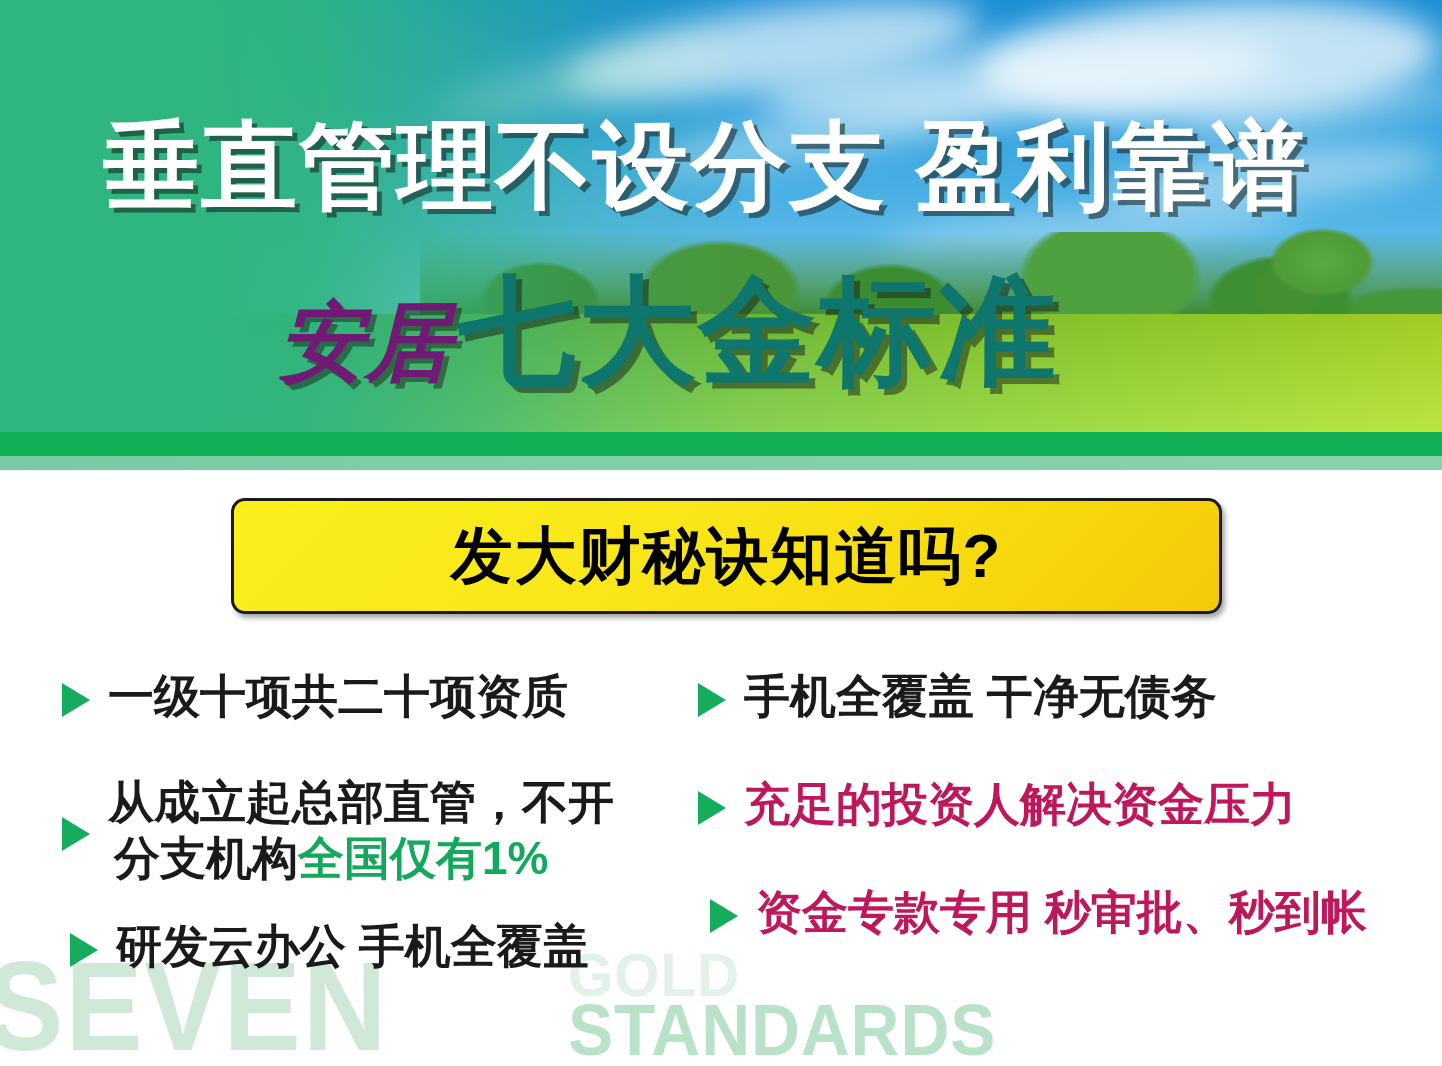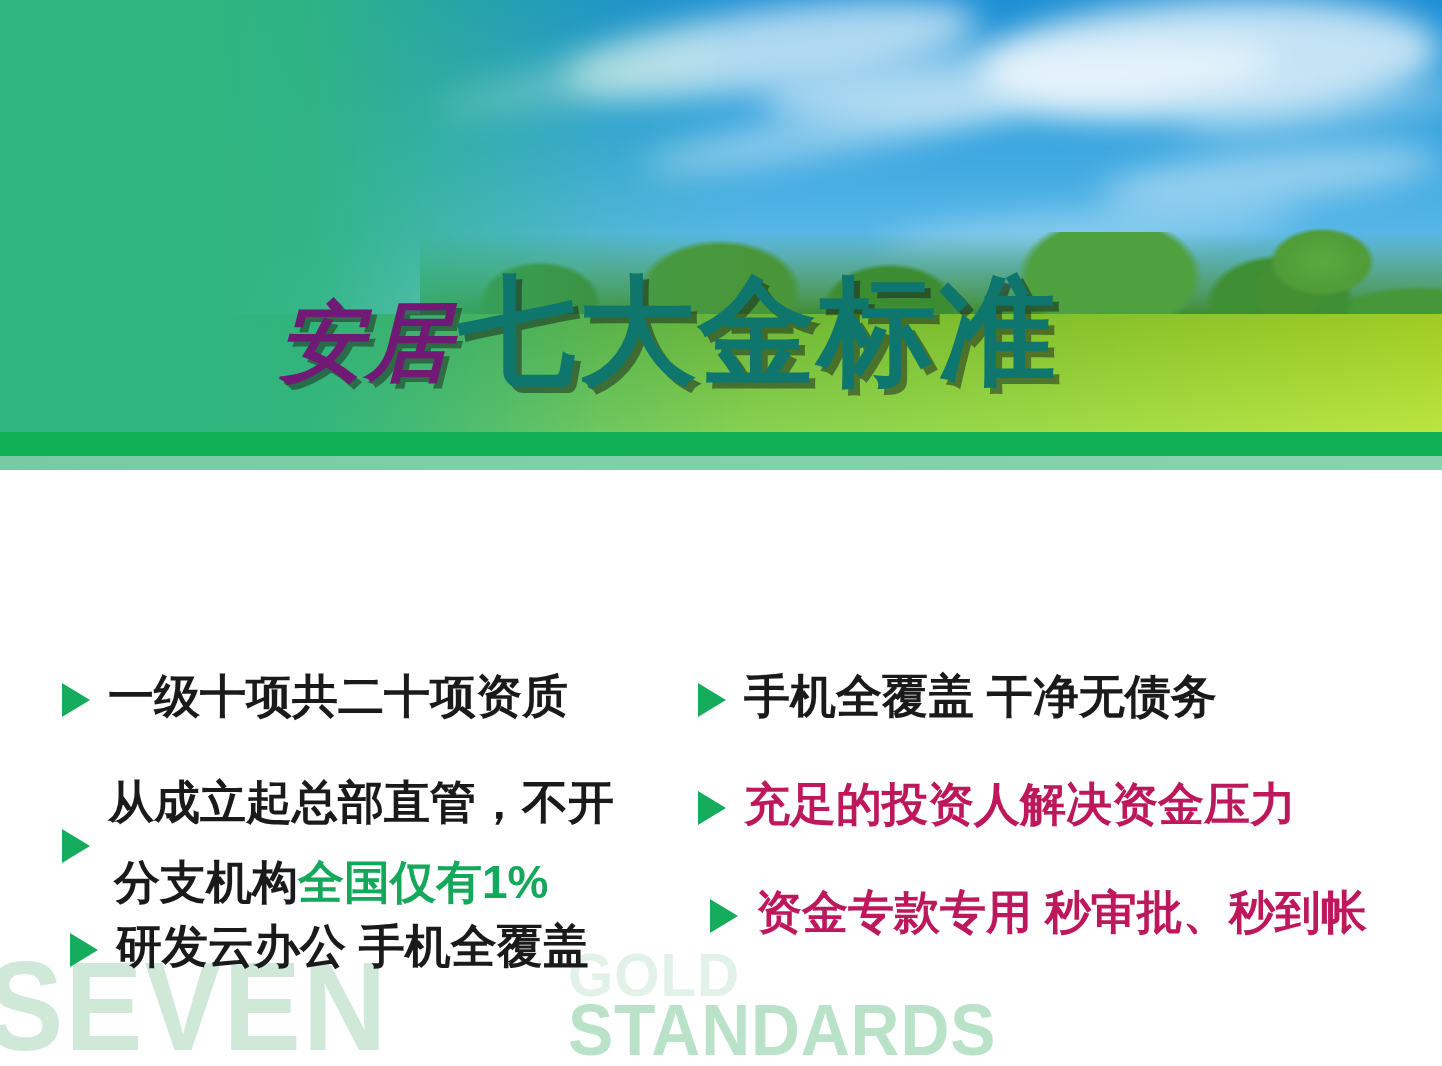--- a/index.html
+++ b/index.html
@@ -265,21 +265,21 @@
   .btext {
     margin-left: 18px;
     font-size: 46px;
     font-weight: bold;
     color: #1a1a1a;
     line-height: 1.22;
     letter-spacing: 0px;
   }
   .btext.green { color: #be185d; }
   .btext .hl   { color: #14a85c; }
-  .btext .l2   { display: block; margin-left: 6px; margin-top: 24px; }
+  .btext .l2   { display: block; margin-left: 6px; }
 
   
   .lb1 { left: 0; top: 0; }
   .lb2 { left: 0; top: 106px; }
   .lb3 { left: 8px; top: 250px; }
 
   
   .rb1 { left: 0; top: 0; }
   .rb2 { left: 0; top: 108px; }
   .rb3 { left: 12px; top: 216px; }
@@ -335,26 +335,30 @@
     <div class="cloud c7"></div>
     <div class="cloud c8"></div>
 
     <div class="treeline"></div>
     <div class="tree-big"></div>
     <div class="grass"></div>
     <div class="hero-wash"></div>
     <div class="hero-bar"></div>
     <div class="hero-strip"></div>
 
+    <div class="headline-1">垂直管理不设分支 盈利靠谱</div>
 
     <div class="headline-2">
       <span class="anju">安居</span><span class="main">七大金标准</span>
     </div>
   </div>
 
+  <div class="yellow-banner">
+    <span class="q">发大财秘诀知道吗?</span>
+  </div>
 
   <div class="watermark">
     <span class="wm-seven">SEVEN</span>
     <span class="wm-gold">GOLD</span>
     <span class="wm-standards">STANDARDS</span>
   </div>
 
   <div class="col col-left">
 
     <div class="bullet lb1">

